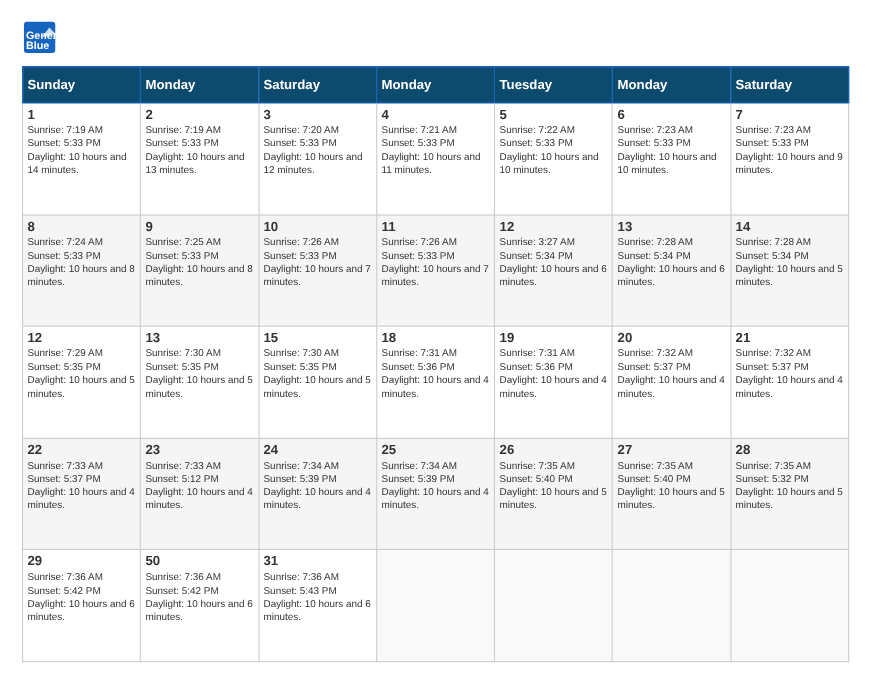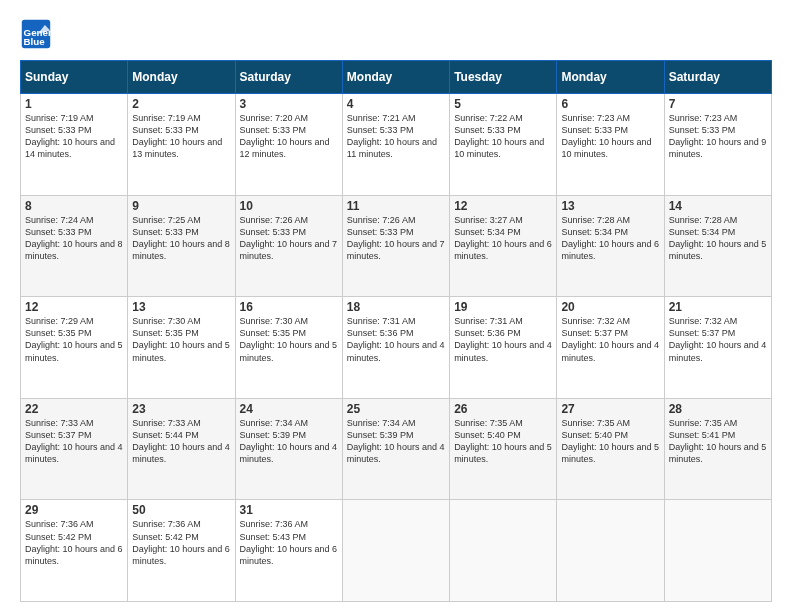--- a/index.html
+++ b/index.html
@@ -236,21 +236,21 @@
 and 5 minutes.</div>
           </td>
           <td>
             <span class="day-num">13</span>
             <div class="day-info">Sunrise: 7:30 AM
 Sunset: 5:35 PM
 Daylight: 10 hours
 and 5 minutes.</div>
           </td>
           <td>
-            <span class="day-num">16</span>
+            <span class="day-num">15</span>
             <div class="day-info">Sunrise: 7:30 AM
 Sunset: 5:35 PM
 Daylight: 10 hours
 and 5 minutes.</div>
           </td>
           <td>
             <span class="day-num">18</span>
             <div class="day-info">Sunrise: 7:31 AM
 Sunset: 5:36 PM
 Daylight: 10 hours
@@ -282,21 +282,21 @@
           <td>
             <span class="day-num">22</span>
             <div class="day-info">Sunrise: 7:33 AM
 Sunset: 5:37 PM
 Daylight: 10 hours
 and 4 minutes.</div>
           </td>
           <td>
             <span class="day-num">23</span>
             <div class="day-info">Sunrise: 7:33 AM
-Sunset: 5:44 PM
+Sunset: 5:12 PM
 Daylight: 10 hours
 and 4 minutes.</div>
           </td>
           <td>
             <span class="day-num">24</span>
             <div class="day-info">Sunrise: 7:34 AM
 Sunset: 5:39 PM
 Daylight: 10 hours
 and 4 minutes.</div>
           </td>
@@ -317,21 +317,21 @@
           <td>
             <span class="day-num">27</span>
             <div class="day-info">Sunrise: 7:35 AM
 Sunset: 5:40 PM
 Daylight: 10 hours
 and 5 minutes.</div>
           </td>
           <td>
             <span class="day-num">28</span>
             <div class="day-info">Sunrise: 7:35 AM
-Sunset: 5:41 PM
+Sunset: 5:32 PM
 Daylight: 10 hours
 and 5 minutes.</div>
           </td>
         </tr>
         <tr>
           <td>
             <span class="day-num">29</span>
             <div class="day-info">Sunrise: 7:36 AM
 Sunset: 5:42 PM
 Daylight: 10 hours

